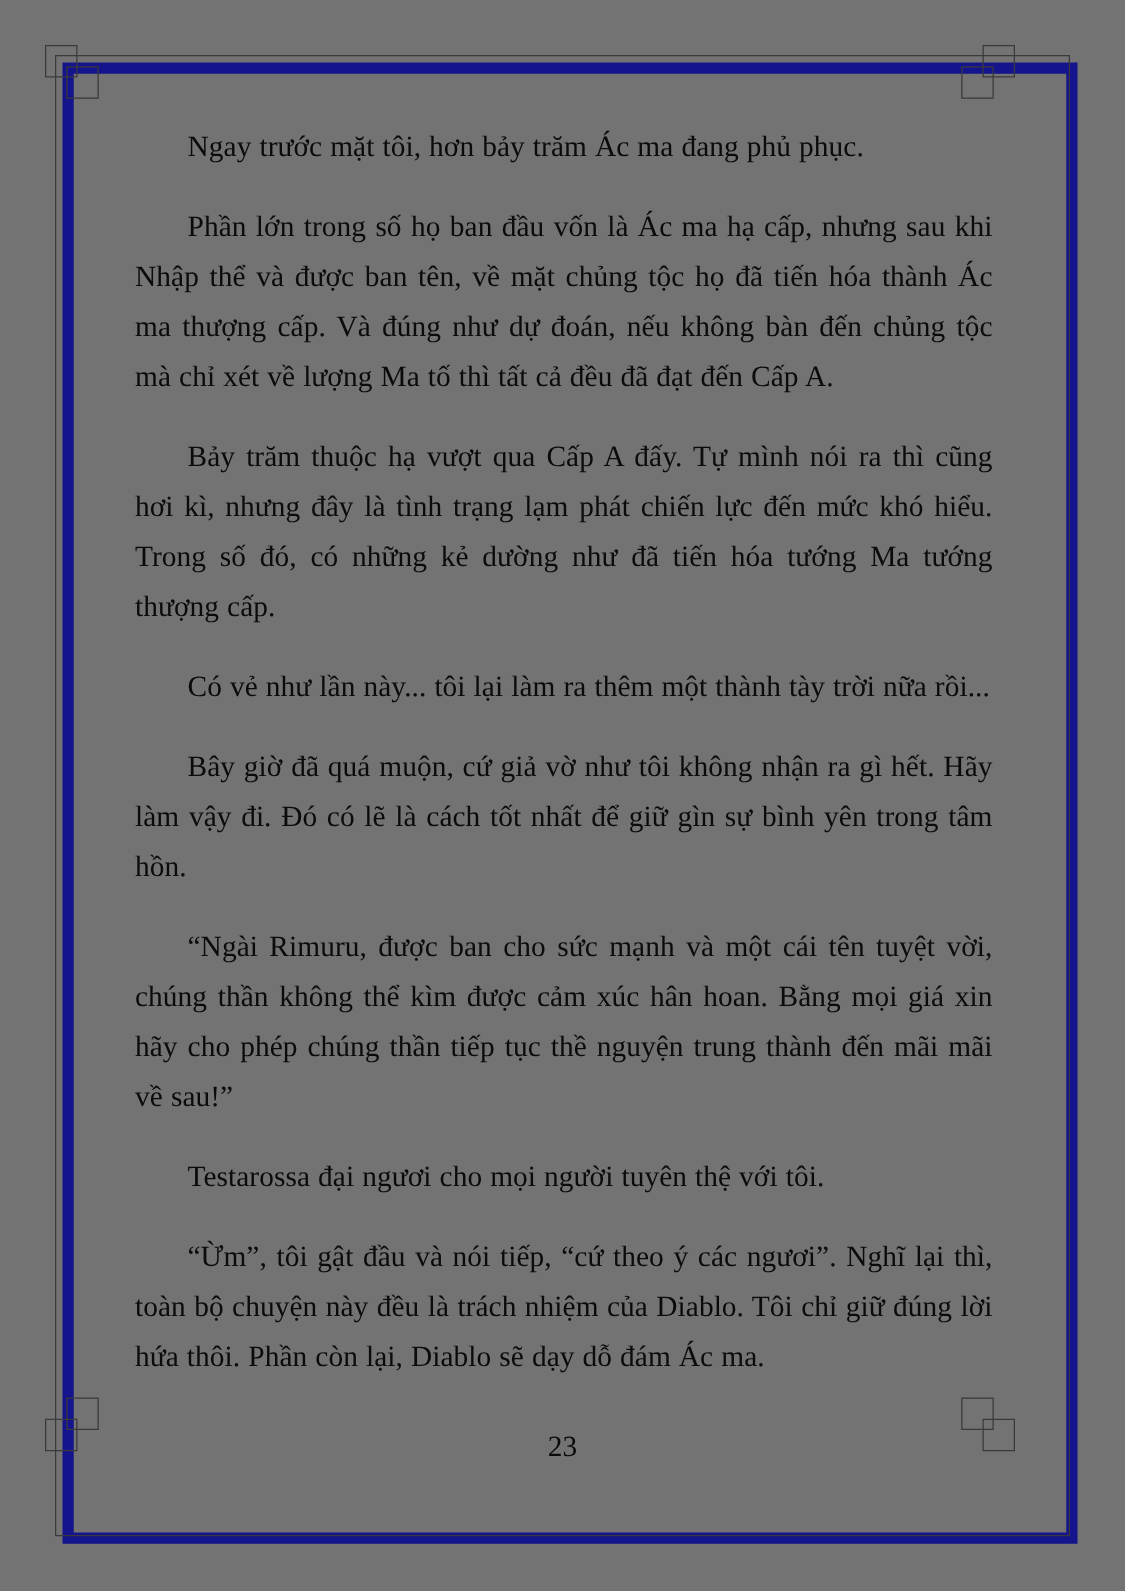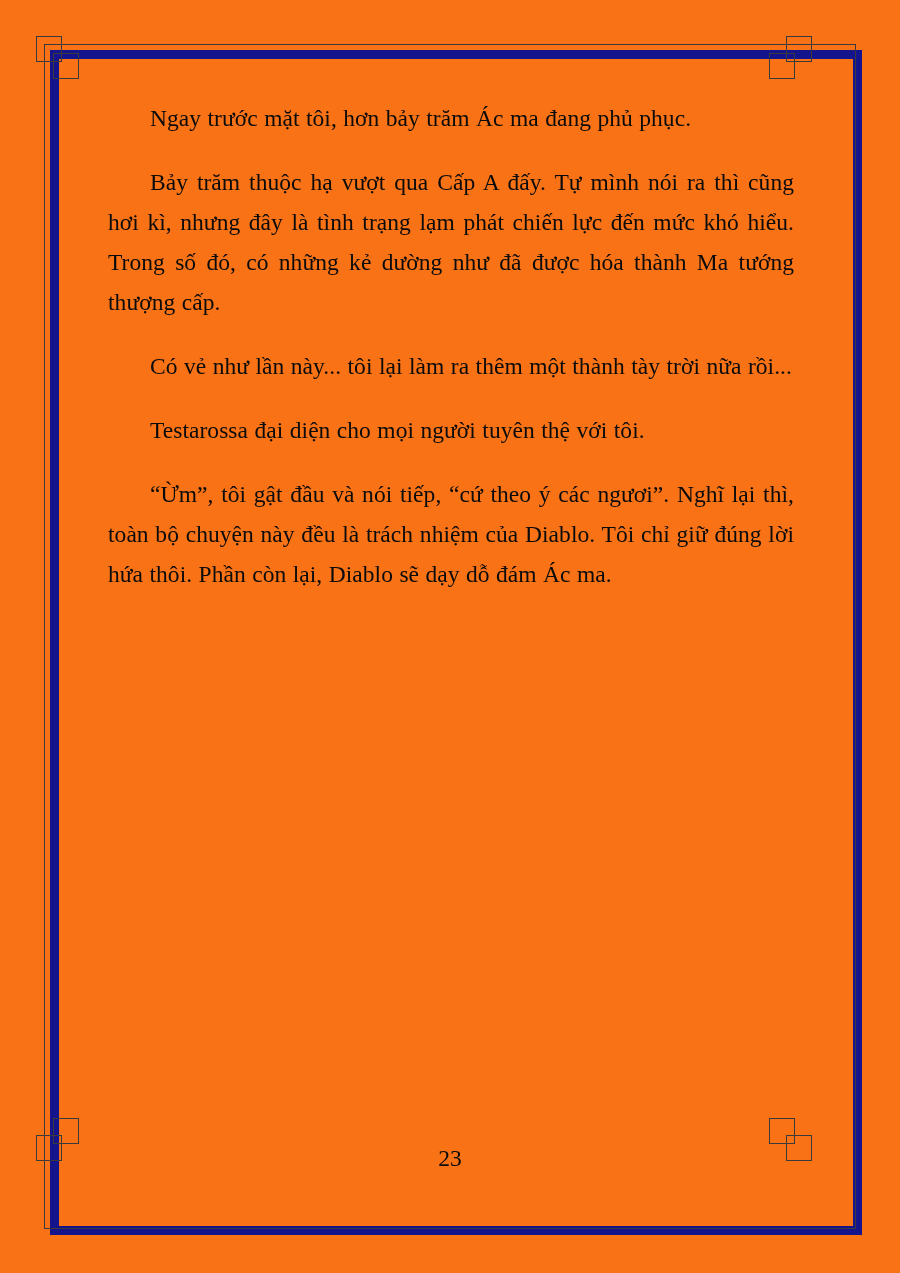--- a/index.html
+++ b/index.html
@@ -8,21 +8,21 @@
     background: #ffffff;
   }
   body {
     font-family: "Liberation Serif", "DejaVu Serif", serif;
   }
 
   #page {
     position: relative;
     width: 900px;
     height: 1273px;
-    background: #f97316;
+    background: #737373;
     overflow: hidden;
   }
 
   
   .border-frame {
     position: absolute;
     pointer-events: none;
   }
 
   
@@ -120,21 +120,24 @@
     <span class="sq sq-a"></span>
     <span class="sq sq-b"></span>
   </div>
   <div class="corner-orn orn-br">
     <span class="sq sq-a"></span>
     <span class="sq sq-b"></span>
   </div>
 
   <div class="content">
     <p class="para">Ngay trước mặt tôi, hơn bảy trăm Ác ma đang phủ phục.</p>
-    <p class="para">Bảy trăm thuộc hạ vượt qua Cấp A đấy. Tự mình nói ra thì cũng hơi kì, nhưng đây là tình trạng lạm phát chiến lực đến mức khó hiểu. Trong số đó, có những kẻ dường như đã được hóa thành Ma tướng thượng cấp.</p>
+    <p class="para">Phần lớn trong số họ ban đầu vốn là Ác ma hạ cấp, nhưng sau khi Nhập thể và được ban tên, về mặt chủng tộc họ đã tiến hóa thành Ác ma thượng cấp. Và đúng như dự đoán, nếu không bàn đến chủng tộc mà chỉ xét về lượng Ma tố thì tất cả đều đã đạt đến Cấp A.</p>
+    <p class="para">Bảy trăm thuộc hạ vượt qua Cấp A đấy. Tự mình nói ra thì cũng hơi kì, nhưng đây là tình trạng lạm phát chiến lực đến mức khó hiểu. Trong số đó, có những kẻ dường như đã tiến hóa tướng Ma tướng thượng cấp.</p>
     <p class="para">Có vẻ như lần này... tôi lại làm ra thêm một thành tày trời nữa rồi...</p>
-    <p class="para">Testarossa đại diện cho mọi người tuyên thệ với tôi.</p>
+    <p class="para">Bây giờ đã quá muộn, cứ giả vờ như tôi không nhận ra gì hết. Hãy làm vậy đi. Đó có lẽ là cách tốt nhất để giữ gìn sự bình yên trong tâm hồn.</p>
+    <p class="para">“Ngài Rimuru, được ban cho sức mạnh và một cái tên tuyệt vời, chúng thần không thể kìm được cảm xúc hân hoan. Bằng mọi giá xin hãy cho phép chúng thần tiếp tục thề nguyện trung thành đến mãi mãi về sau!”</p>
+    <p class="para">Testarossa đại ngươi cho mọi người tuyên thệ với tôi.</p>
     <p class="para">“Ừm”, tôi gật đầu và nói tiếp, “cứ theo ý các ngươi”. Nghĩ lại thì, toàn bộ chuyện này đều là trách nhiệm của Diablo. Tôi chỉ giữ đúng lời hứa thôi. Phần còn lại, Diablo sẽ dạy dỗ đám Ác ma.</p>
   </div>
 
   <div class="page-number">23</div>
 
 </div>
 
 </body></html>

